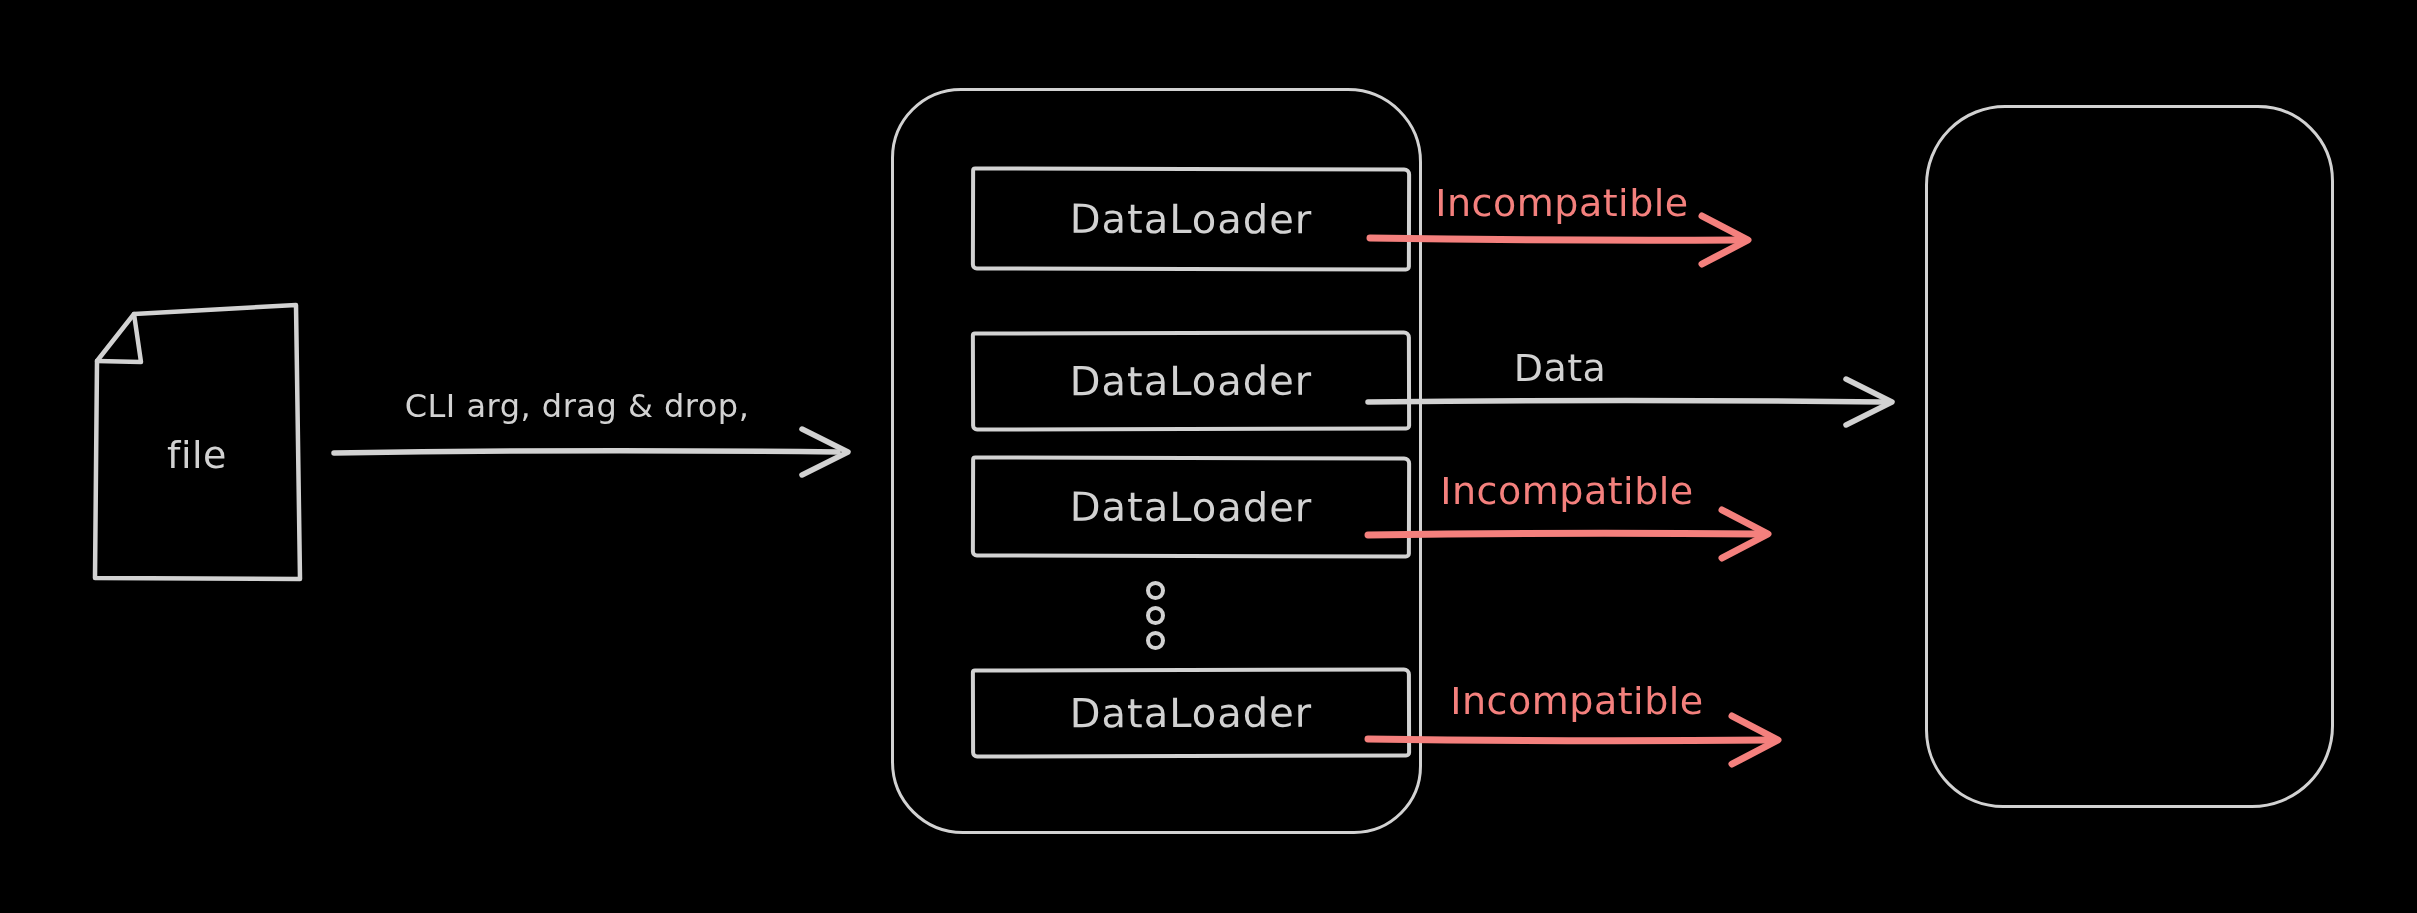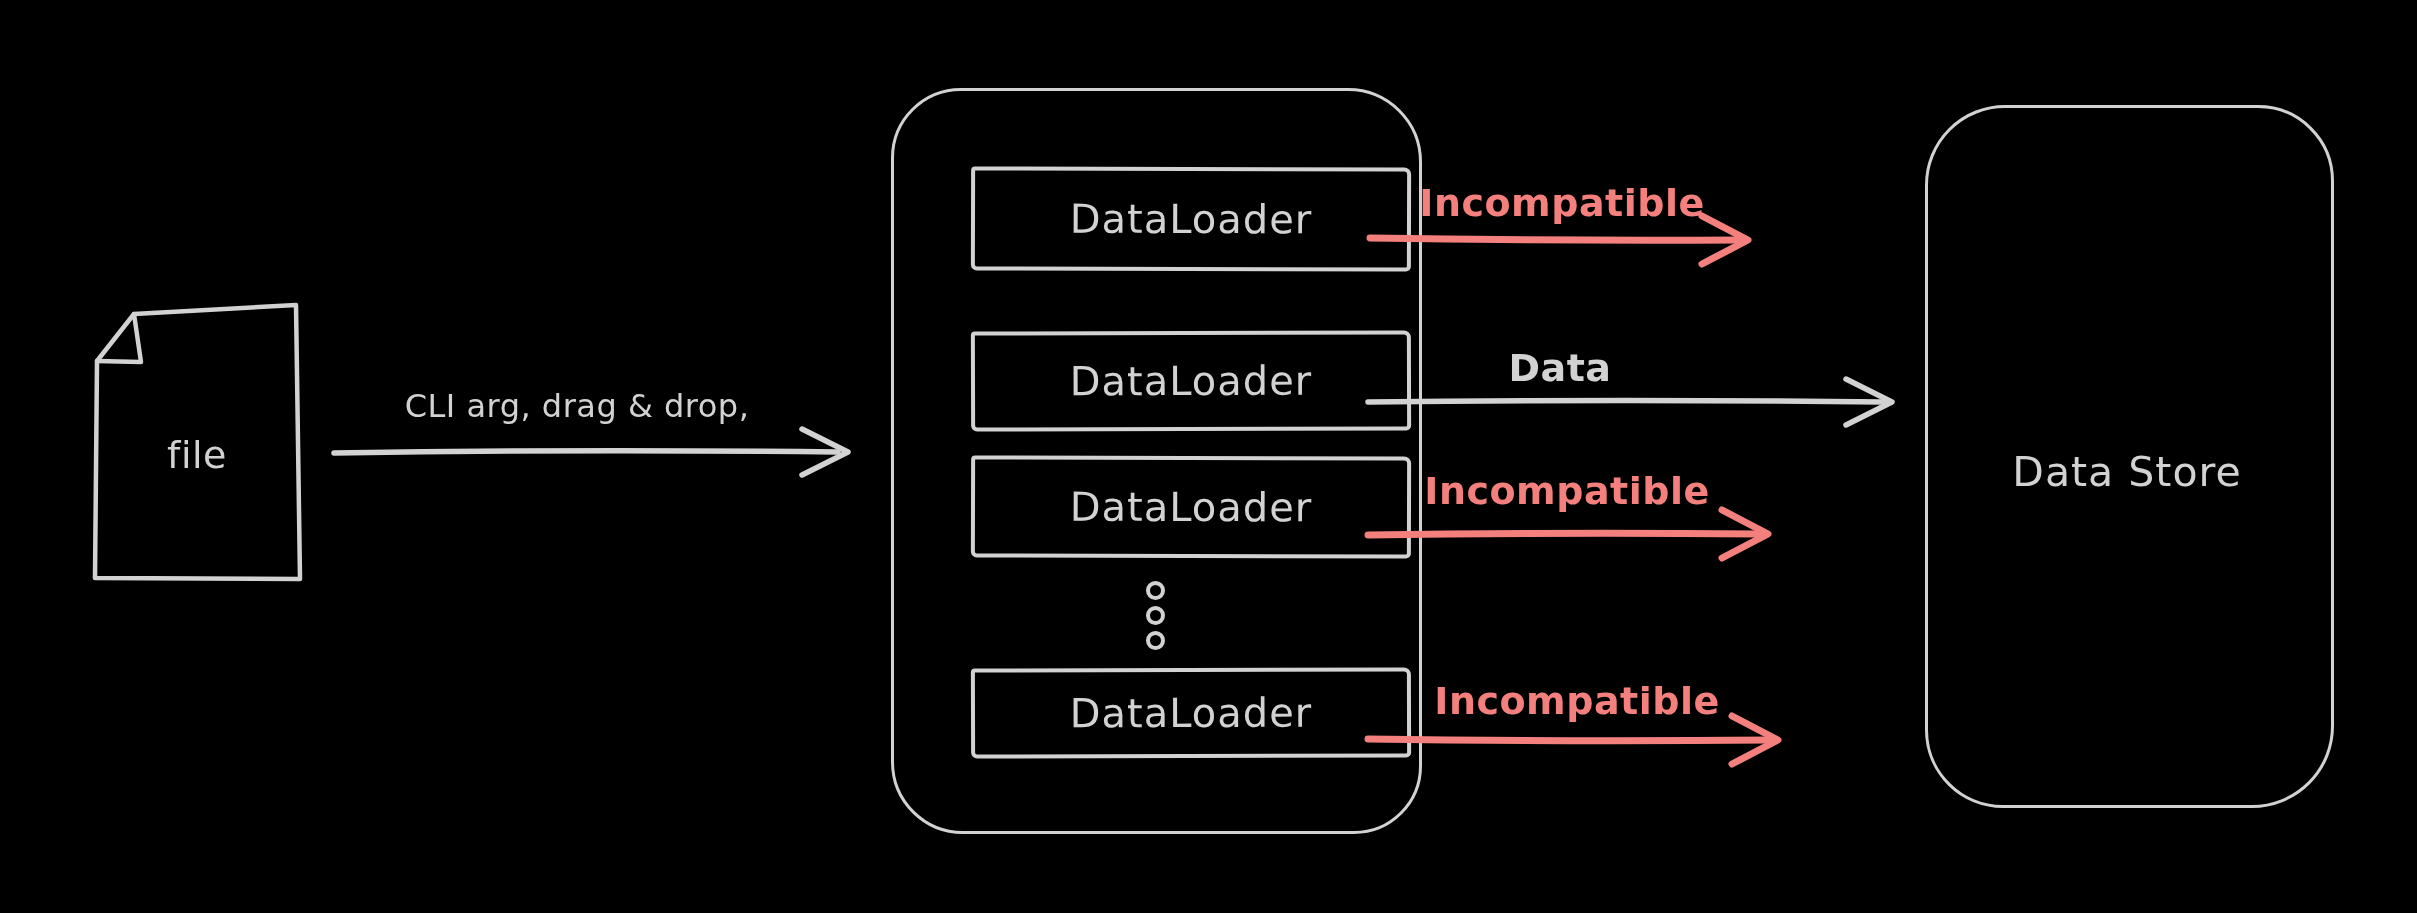--- a/index.html
+++ b/index.html
@@ -69,21 +69,21 @@
   
   .data-store {
     position: absolute;
     left: 1925px; top: 105px;
     width: 403px; height: 697px;
     border: 3px solid var(--stroke, #d2d2d2);
     border-radius: 80px 76px 82px 78px;
   }
 
   .flow { position: absolute; left: 0; top: 0; }
-  .flow .flow-label { color: var(--flow-color, #d2d2d2); font-weight: bold; }
+  .flow .flow-label { color: var(--flow-color, #d2d2d2); }
   .flow svg path { stroke: var(--flow-color, #d2d2d2); }
 
   .caption { font-size: 32px; }
   .store-label { font-size: 41px; letter-spacing: 1px; }
   .file-label { font-size: 38px; }
 </style>
 </head>
 <body>
 
 <div id="stage">
@@ -145,15 +145,14 @@
 
   <div class="flow" style="--flow-color: #f4807d;">
     <div class="label flow-label" style="left:1577px; top:701px;">Incompatible</div>
     <svg style="left:1366px; top:705px;" width="418" height="70" viewBox="0 0 418 70">
       <path stroke-width="7" d="M2,34 Q 210,37 404,35"></path>
       <path stroke-width="7" d="M366,11 L412,35 L366,59"></path>
     </svg>
   </div>
 
   <div class="data-store"></div>
-  <div class="label store-label" style="left:2127px; top:472px;">Data Store</div>
 
 </div>
 
 </body></html>

